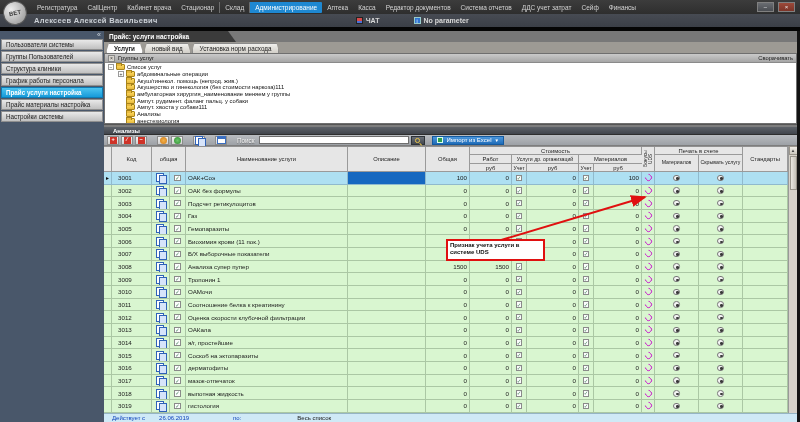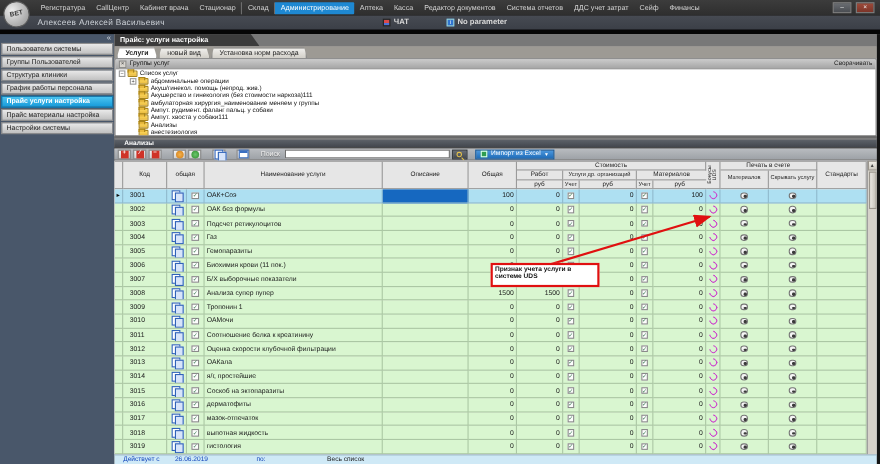--- a/index.html
+++ b/index.html
@@ -13,21 +13,21 @@
   .topbar { height:14px; background:linear-gradient(#3c3c3c,#2e2e2e); display:flex; align-items:center; padding-left:32px; position:relative; }
   .menu-item { font-size:6.5px; color:#d4d4d4; padding:2px 5px; white-space:nowrap; }
   .menu-item.active { background:#1e88d2; color:#fff; border-radius:1px; }
   .menu-item.divided { border-left:1px solid #6d6d6d; }
   .win-controls { position:absolute; right:5px; top:2px; display:flex; gap:4px; }
   .win-btn { width:17px; height:10px; background:linear-gradient(#6a6d72,#4a4d52); border:1px solid #808080; color:#eee; font-size:6px; line-height:1; display:flex; align-items:center; justify-content:center; }
   .win-btn.close { background:linear-gradient(#9c4a3a,#7c3428); }
   .logo { position:absolute; left:3px; top:1px; width:24px; height:24px; border-radius:50%; background:radial-gradient(circle at 35% 30%, #ececec, #8f8f8f); border:1px solid #5c5c5c; color:#3a3a3a; font-size:6px; font-weight:bold; display:flex; align-items:center; justify-content:center; z-index:6; transform:rotate(-12deg); }
   
   .userbar { height:13px; background:linear-gradient(#474b53,#3b3f47); display:flex; align-items:center; padding-left:34px; }
-  .user-name { font-size:7.5px; font-weight:normal; color:#ccd1d7; letter-spacing:.3px;text-align:right; }
+  .user-name { font-size:7.5px; font-weight:bold; color:#ccd1d7; letter-spacing:.3px;text-align:right; }
   .chat-box { margin-left:198px; display:flex; align-items:center; gap:3px; }
   .chat-label { color:#d8d8d8; font-size:7px; font-weight:bold; }
   .flag-icon { width:7px; height:7px; background:linear-gradient(180deg,#d84a4a 55%,#4a72d8 55%); border:1px solid #222; }
   .param-box { margin-left:34px; display:flex; align-items:center; gap:3px; }
   .param-icon { width:7px; height:7px; background:#2f74d0; border:1px solid #9cc; color:#fff; font-size:5px; display:flex; align-items:center; justify-content:center; }
   .param-label { color:#d8d8d8; font-size:7px; font-weight:bold; }
   .strip { height:4px; background:#050505; }
   
   .content { display:flex; height:391px; }
   .sidebar { width:104px; background:#49576a; padding-top:8px; position:relative; flex:none; }

